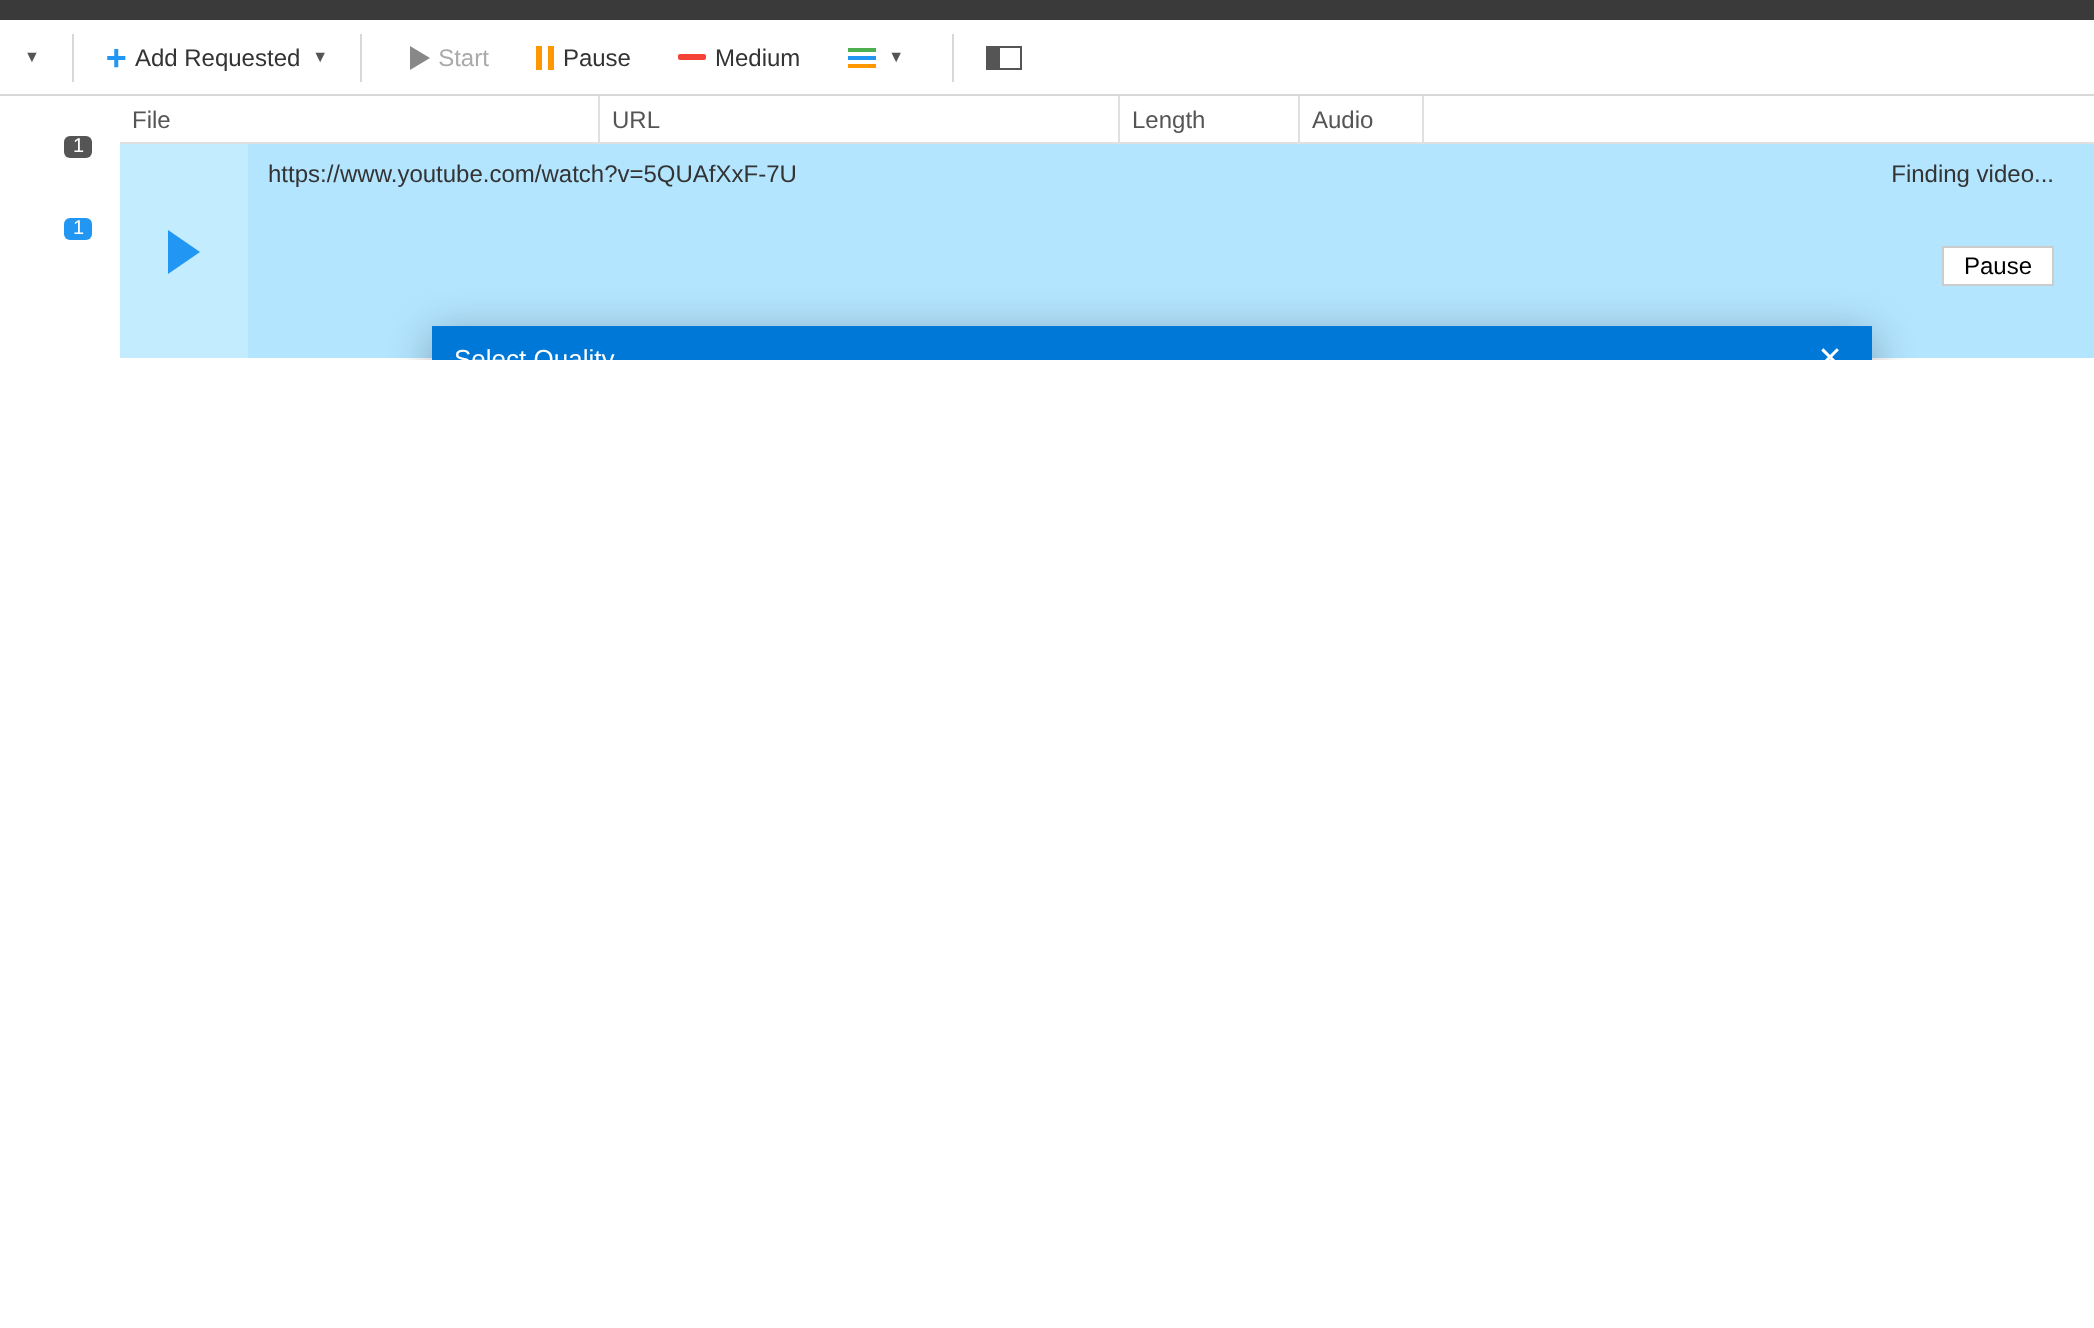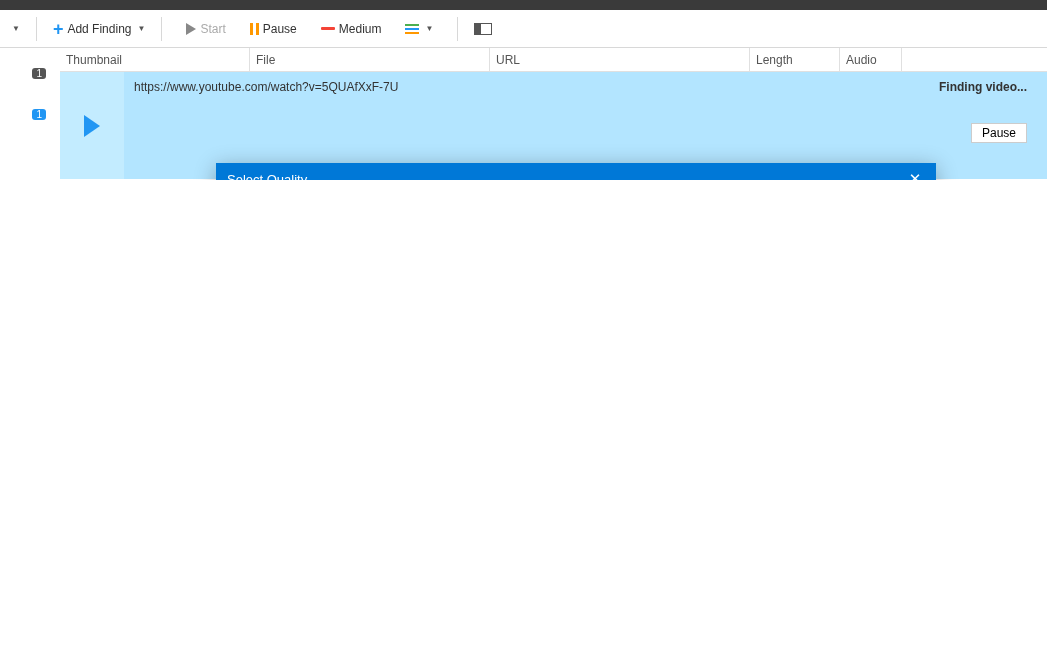--- a/index.html
+++ b/index.html
@@ -28,21 +28,21 @@
   .badge.blue { background:#2196f3; }
 
   .main { flex:1; position:relative; }
   .cols-header { display:flex; height:24px; align-items:center; border-bottom:1px solid #e0e0e0; font-size:12px; color:#555; }
   .col-h { border-right:1px solid #e0e0e0; padding:0 6px; display:flex; align-items:center; height:100%; }
 
   .dl-row { background:#b3e5ff; display:flex; height:108px; position:relative; border-bottom:1px solid #fff;}
   .thumb-cell { width:64px; display:flex; align-items:center; justify-content:center; background:#c3ecff; }
   .play-big { width:0; height:0; border-left:16px solid #2196f3; border-top:11px solid transparent; border-bottom:11px solid transparent; }
   .url-text { padding: 8px 10px; color:#333; font-size:12px; }
-  .status-text { position:absolute; right:20px; top:8px; color:#333;font-weight:bold; }
+  .status-text { position:absolute; right:20px; top:8px; color:#333; }
   .pause-btn { position:absolute; right:20px; top:75px; background:#fff; border:1px solid #ccc; padding:2px 10px; font-size:12px; cursor:pointer; }
 
   
   .dialog { position:absolute; left:156px; top:115px; width:720px; background:#fff; border:1px solid #0078d7; box-shadow:0 4px 20px rgba(0,0,0,0.3); z-index:100; }
   .dlg-title { background:#0078d7; color:#fff; height:30px; display:flex; align-items:center; justify-content:space-between; padding:0 0 0 10px; font-size:13px; }
   .dlg-close { width:40px; height:30px; display:flex; align-items:center; justify-content:center; cursor:pointer; font-size:15px; }
   .dlg-body { padding:10px 12px 0 12px; }
   .title-box { border:1px solid #888; padding:4px 6px; font-size:12px; margin-bottom:8px; }
   .msg-text { font-size:12px; margin-bottom:8px; }
   .grid-wrap { border:1px solid #888; height:372px; position:relative; overflow:hidden; }
@@ -74,21 +74,21 @@
 
 <div class="topbar"></div>
 
 <div class="toolbar">
   <div class="tb-btn">
     <span class="dropdown-caret">▼</span>
   </div>
   <div class="tb-sep"></div>
   <div class="tb-btn">
     <span class="icon plus-icon">+</span>
-    <span>Add Finding</span>
+    <span>Add Requested</span>
     <span class="dropdown-caret">▼</span>
   </div>
   <div class="tb-sep"></div>
   <div class="tb-group">
     <div class="tb-btn disabled">
       <span class="play-icon-tb"></span>
       <span>Start</span>
     </div>
     <div class="tb-btn">
       <span class="pause-icon-tb">
@@ -118,21 +118,20 @@
   </div>
 </div>
 
 <div class="content">
   <div class="side">
     <span class="badge">1</span>
     <span class="badge blue">1</span>
   </div>
   <div class="main">
     <div class="cols-header">
-      <div class="col-h" style="width:190px">Thumbnail</div>
       <div class="col-h" style="width:240px">File</div>
       <div class="col-h" style="width:260px">URL</div>
       <div class="col-h" style="width:90px">Length</div>
       <div class="col-h" style="width:62px">Audio</div>
     </div>
 
     <div class="dl-row">
       <div class="thumb-cell">
         <span class="play-big"></span>
       </div>

